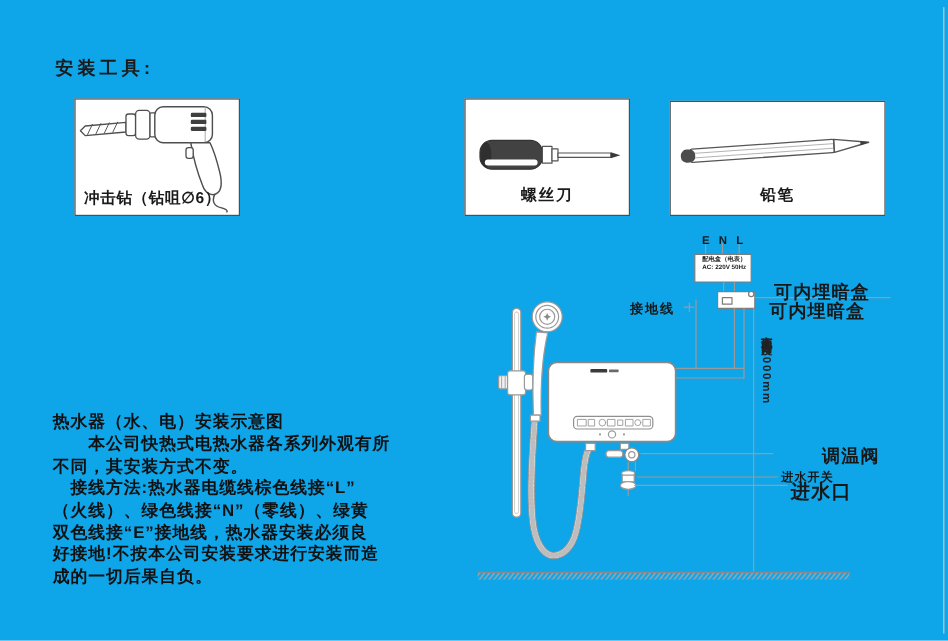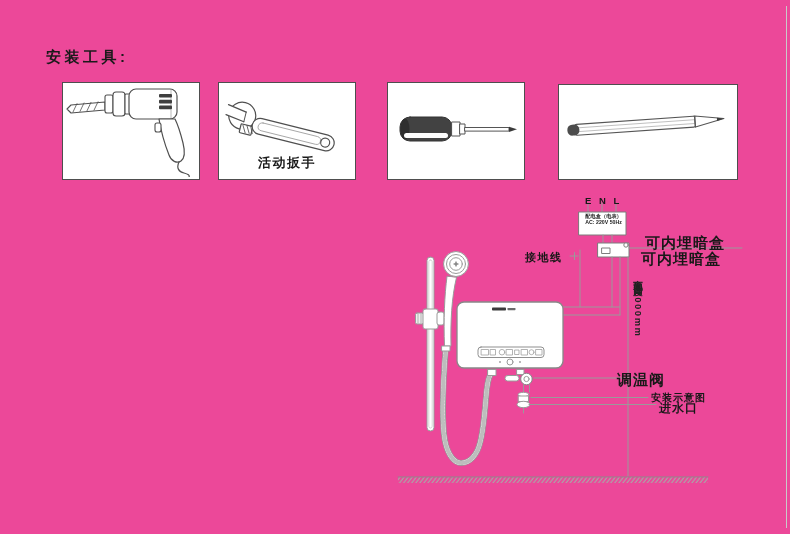--- a/index.html
+++ b/index.html
@@ -1,16 +1,16 @@
 <!DOCTYPE html>
 <html><head>
 <meta charset="utf-8">
 <style>
   html,body{margin:0;padding:0;background:#fff;}
-  .page{position:relative;width:790px;height:534px;background:#ec4899;overflow:hidden;
+  .page{position:relative;width:790px;height:534px;background:#0ea5e9;overflow:hidden;
         font-family:"Liberation Sans",sans-serif;color:#141414;}
   .abs{position:absolute;}
   
   .tools-title{position:absolute;left:46px;top:48px;font-size:15px;font-weight:bold;
                letter-spacing:3.5px;color:#1a1a1a;}
   
   .tool-box{position:absolute;border:1.6px solid #4e4e4e;background:#fff;box-sizing:border-box;}
   .tool-box svg{position:absolute;left:0;top:0;}
   .tool-label{position:absolute;bottom:7px;left:0;width:100%;text-align:center;
               font-size:13px;font-weight:bold;letter-spacing:1.5px;color:#1a1a1a;}
@@ -56,72 +56,64 @@
         <g fill="#3f3f3f" stroke="none">
           <rect x="96" y="11" width="13" height="3.6" rx="1"></rect>
           <rect x="96" y="16.8" width="13" height="3.6" rx="1"></rect>
           <rect x="96" y="22.6" width="13" height="3.6" rx="1"></rect>
         </g>
         <path d="M96 36 C98 48 102 62 106 72 C108 78 114 81 118 78 C122 75 122 68 120 60 C117 48 114 40 112 36 Z" stroke-width="1.2"></path>
         <rect x="92" y="40" width="6" height="9" rx="2"></rect>
         <path d="M116 79 C113 85 116 89 121 90 C125 91 127 92.5 126 94" fill="none" stroke-width="1.2"></path>
       </g>
     </svg>
-  </div>
-
-  <div class="tool-box" style="left:218px;top:82px;width:138px;height:98px">
-    <svg width="134" height="94" viewBox="0 0 134 94">
-      <g transform="translate(14,16) rotate(14)" stroke="#4f4f4f" fill="#fff" stroke-width="1.2" stroke-linejoin="round" stroke-linecap="round">
-        <circle cx="13" cy="14" r="13.5"></circle>
-        <polygon points="-4,6 16,9 16,20 -4,17" fill="#fff" stroke="none"></polygon>
-        <path d="M-3 6.5 L16 9.5"></path>
-          <path d="M-3 16.8 L16 19.5"></path>
-        <path d="M16 9.5 V19.5" stroke-width="0.9"></path>
-        <rect x="14" y="22" width="12" height="9" rx="1"></rect>
-        <g stroke-width="0.8">
-          <path d="M16 23 L20 30"></path>
-            <path d="M20 22.5 L24 29.5"></path>
-            <path d="M24 22.5 L27 29"></path>
-        </g>
-        <rect x="25" y="12" width="84" height="16" rx="8"></rect>
-        <rect x="31" y="16" width="64" height="8" rx="4" stroke="#9a9a9a" stroke-width="0.8"></rect>
-        <circle cx="100" cy="20" r="4.5"></circle>
-      </g>
-    </svg>
-    <div class="tool-label">活动扳手</div>
-  </div>
+    <div class="tool-label tool-label--left">冲击钻（钻咀∅6）</div>
+  </div>
+
 
   <div class="tool-box" style="left:387px;top:82px;width:138px;height:98px">
     <svg width="134" height="94" viewBox="0 0 134 94">
       <g stroke-linejoin="round" stroke-linecap="round">
         <rect x="12" y="34" width="52" height="24" rx="10" fill="#424242" stroke="#333" stroke-width="1"></rect>
         <ellipse cx="17" cy="46" rx="4.5" ry="10.5" fill="#2f2f2f"></ellipse>
         <rect x="16" y="50" width="44" height="5" rx="2.5" fill="#fdfdfd"></rect>
         <rect x="64" y="39" width="8" height="14" fill="#fff" stroke="#555" stroke-width="1"></rect>
         <rect x="72" y="41" width="5" height="10" fill="#fff" stroke="#555" stroke-width="1"></rect>
         <rect x="77" y="44.5" width="44" height="3.6" fill="#fff" stroke="#555" stroke-width="1"></rect>
         <polygon points="121,43.8 129,46.3 121,48.9" fill="#3a3a3a"></polygon>
       </g>
     </svg>
+    <div class="tool-label">螺丝刀</div>
   </div>
 
   <div class="tool-box" style="left:558px;top:84px;width:180px;height:96px">
     <svg width="176" height="92" viewBox="0 0 176 92">
       <g transform="translate(8,40) rotate(-4)" stroke-linejoin="round" stroke-linecap="round">
         <rect x="8" y="0" width="120" height="11" rx="1.5" fill="#fff" stroke="#555" stroke-width="1.1"></rect>
         <path d="M8 3.6 H128" stroke="#999" stroke-width="0.6"></path>
         <path d="M8 7.4 H128" stroke="#999" stroke-width="0.6"></path>
         <rect x="0" y="0" width="12" height="11" rx="5" fill="#4c4c4c"></rect>
         <polygon points="128,0 157,4.5 128,11" fill="#fff" stroke="#555" stroke-width="1.1"></polygon>
         <path d="M128 0 V11" stroke="#555" stroke-width="0.8"></path>
         <polygon points="150,3.2 157,4.5 150,6.6" fill="#3d3d3d"></polygon>
       </g>
     </svg>
-  </div>
-
+    <div class="tool-label">铅笔</div>
+  </div>
+
+  <div class="instructions">
+    <div>热水器（水、电）安装示意图</div>
+    <div class="body">　　本公司快热式电热水器各系列外观有所
+不同，其安装方式不变。
+　接线方法:热水器电缆线棕色线接“L”
+（火线）、绿色线接“N”（零线）、绿黄
+双色线接“E”接地线，热水器安装必须良
+好接地!不按本公司安装要求进行安装而造
+成的一切后果自负。</div>
+  </div>
 
   <svg class="abs" style="left:0;top:0" width="790" height="534" viewBox="0 0 790 534">
     <defs>
       <pattern id="gp" width="3.2" height="6" patternUnits="userSpaceOnUse" patternTransform="rotate(38)">
         <line x1="1" y1="0" x2="1" y2="6" stroke="#a8a8a8" stroke-width="1.1"></line>
       </pattern>
     </defs>
     <g stroke="#9a9a9a" fill="none" stroke-width="1" stroke-linecap="round" stroke-linejoin="round">
 
       <path d="M588 203 V212 M602 203 V212 M616 203 V212"></path>
@@ -226,18 +218,18 @@
 
   <div class="dist-text" style="left:581px;top:214px">
     <div>配电盒（电表）</div>
     <div>AC: 220V 50Hz</div>
   </div>
 
   <div class="lbl lbl-11" style="left:525px;top:250px">接地线</div>
   <div class="lbl lbl-10" style="left:645px;top:234px">可内埋暗盒</div>
   <div class="lbl lbl-10" style="left:641px;top:250px">可内埋暗盒</div>
   <div class="v-lbl" style="left:631px;top:272px">离地面高度：2000mm</div>
-  <div class="lbl lbl-10" style="left:617px;top:371px">调温阀</div>
-  <div class="lbl" style="left:651px;top:391px;font-size:10px;letter-spacing:1px">安装示意图</div>
-  <div class="lbl" style="left:659px;top:400px;font-size:12px;letter-spacing:1px">进水口</div>
+  <div class="lbl lbl-10" style="left:685px;top:371px">调温阀</div>
+  <div class="lbl" style="left:651px;top:391px;font-size:10px;letter-spacing:1px">进水开关</div>
+  <div class="lbl" style="left:659px;top:400px;font-size:16px;letter-spacing:1px">进水口</div>
 
   <div class="page-edge"></div>
 </div>
 
 </body></html>

